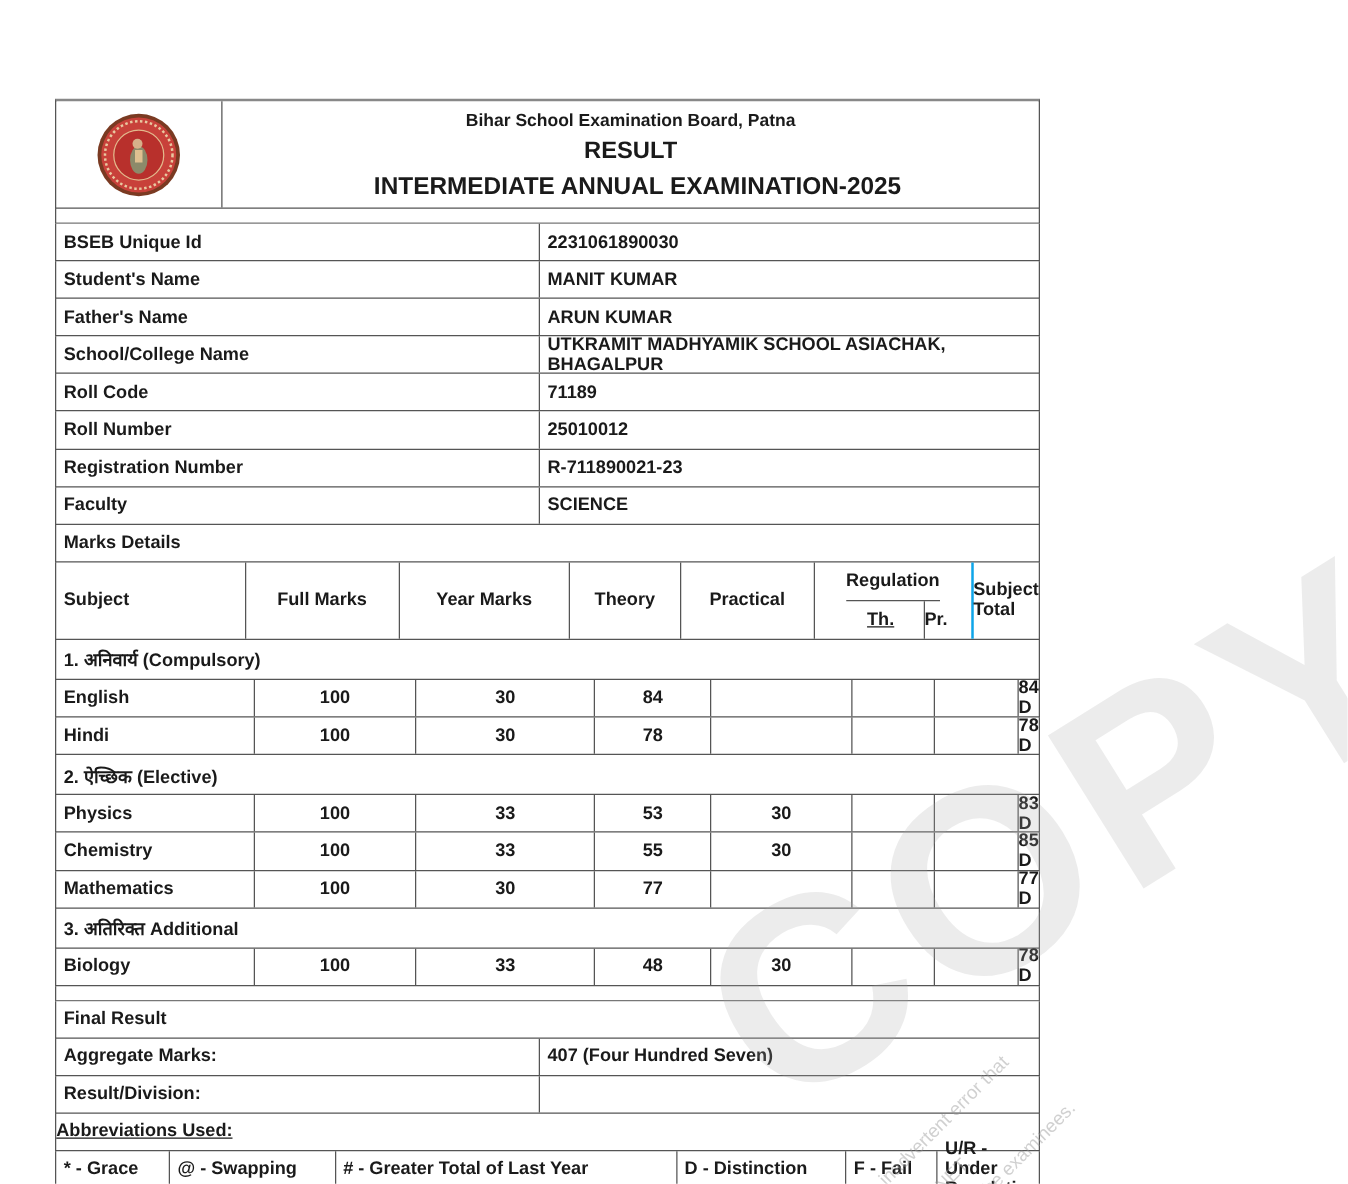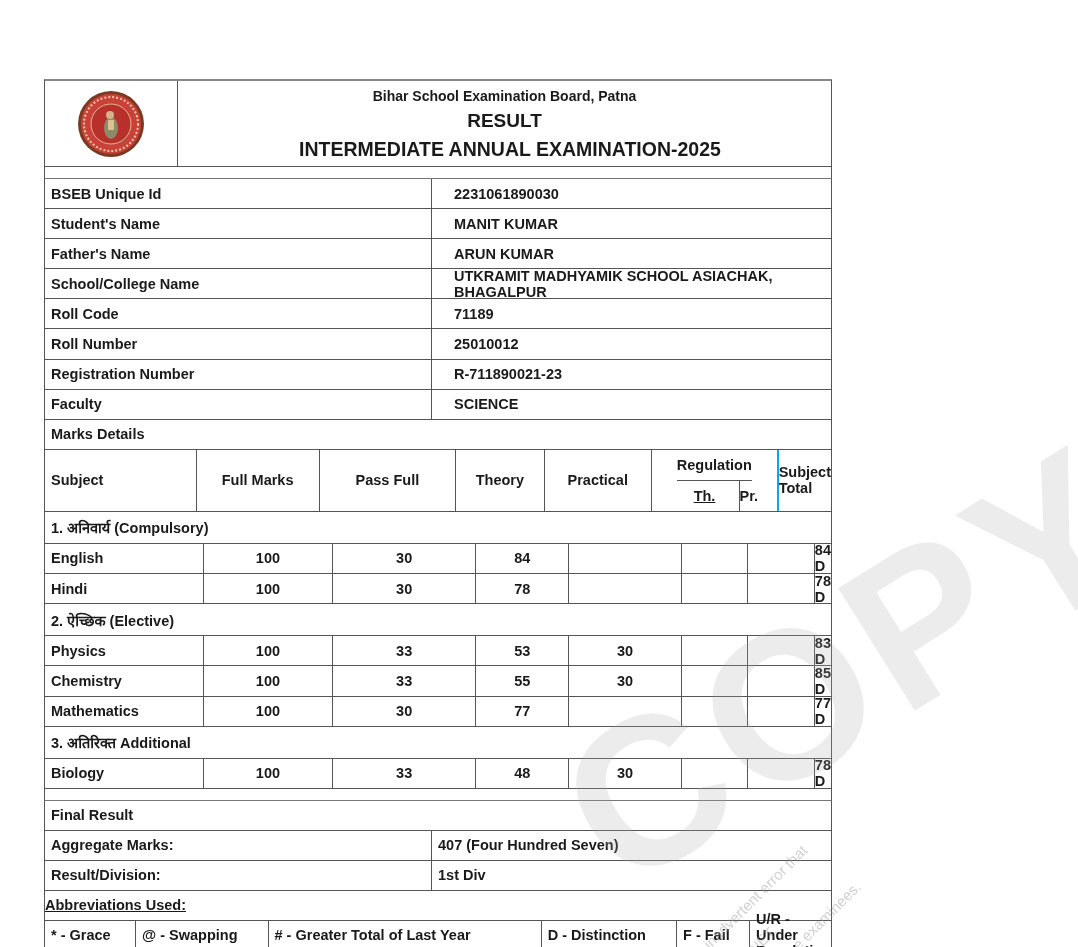--- a/index.html
+++ b/index.html
@@ -16,21 +16,21 @@
   
   .header { display: flex; height: 88px; border: 1px solid #555; border-top: 2px solid #888; }
   .logo-box { width: 133px; border-right: 1px solid #555; display: flex; align-items: center; justify-content: center; }
   .title-box { flex: 1; display: flex; flex-direction: column; align-items: center; padding-top: 7px; }
   .board-name { font-size: 14px; font-weight: bold; height: 22px; }
   .result-title { font-size: 19px; font-weight: bold; height: 28px; }
   .exam-title { font-size: 19.5px; font-weight: bold; padding-left: 11px; }
 
   .spacer { height: 12px; border-left: 1px solid #555; border-right: 1px solid #555; border-bottom: 1px solid #777; }
 
-  .info-row { height: 30.1px; gap: 16px; }
+  .info-row { height: 30.1px; }
   .info-label { width: 387px; }
   .info-val { flex: 1; }
 
   .marks-head { height: 62px; }
   .c-sub { width: 166px; }
   .c-full { width: 135px; }
   .c-pass { width: 150px; }
   .c-th { width: 97px; }
   .c-pr { width: 118px; }
   .c-rth { width: 69px; text-decoration: underline; }
@@ -121,21 +121,21 @@
     </div>
   </div>
 
   <div class="row info-row">
     <div class="cell-l" style="flex:1">Marks Details</div>
   </div>
 
   <div class="row marks-head">
     <div class="c-sub cell-l vr">Subject</div>
     <div class="c-full cell-c vr">Full Marks</div>
-    <div class="c-pass cell-c vr">Pass Full</div>
+    <div class="c-pass cell-c vr">Year Marks</div>
     <div class="c-th cell-c vr">Theory</div>
     <div class="c-pr cell-c vr">Practical</div>
     <div class="reg-wrap">
       <div class="reg-top">Regulation</div>
       <div class="reg-bot">
         <div class="c-rth vr">Th.</div>
         <div style="flex:1">Pr.</div>
       </div>
     </div>
     <div class="c-tot cell-c">Subject Total</div>
@@ -217,21 +217,20 @@
 
   <div class="row final-row">
     <div class="cell-l" style="flex:1">Final Result</div>
   </div>
   <div class="row final-row">
     <div class="info-label cell-l vr">Aggregate Marks:</div>
     <div class="info-val cell-l">407 (Four Hundred Seven)</div>
   </div>
   <div class="row final-row">
     <div class="info-label cell-l vr">Result/Division:</div>
-    <div class="info-val cell-l">1st Div</div>
   </div>
 
   <div class="row abbr-title">
     <div style="flex:1; justify-content:flex-start;">
       <span>Abbreviations Used:</span>
     </div>
   </div>
   <div class="row abbr-row">
     <div class="a1 cell-l vr">* - Grace</div>
     <div class="a2 cell-l vr">@ - Swapping</div>

